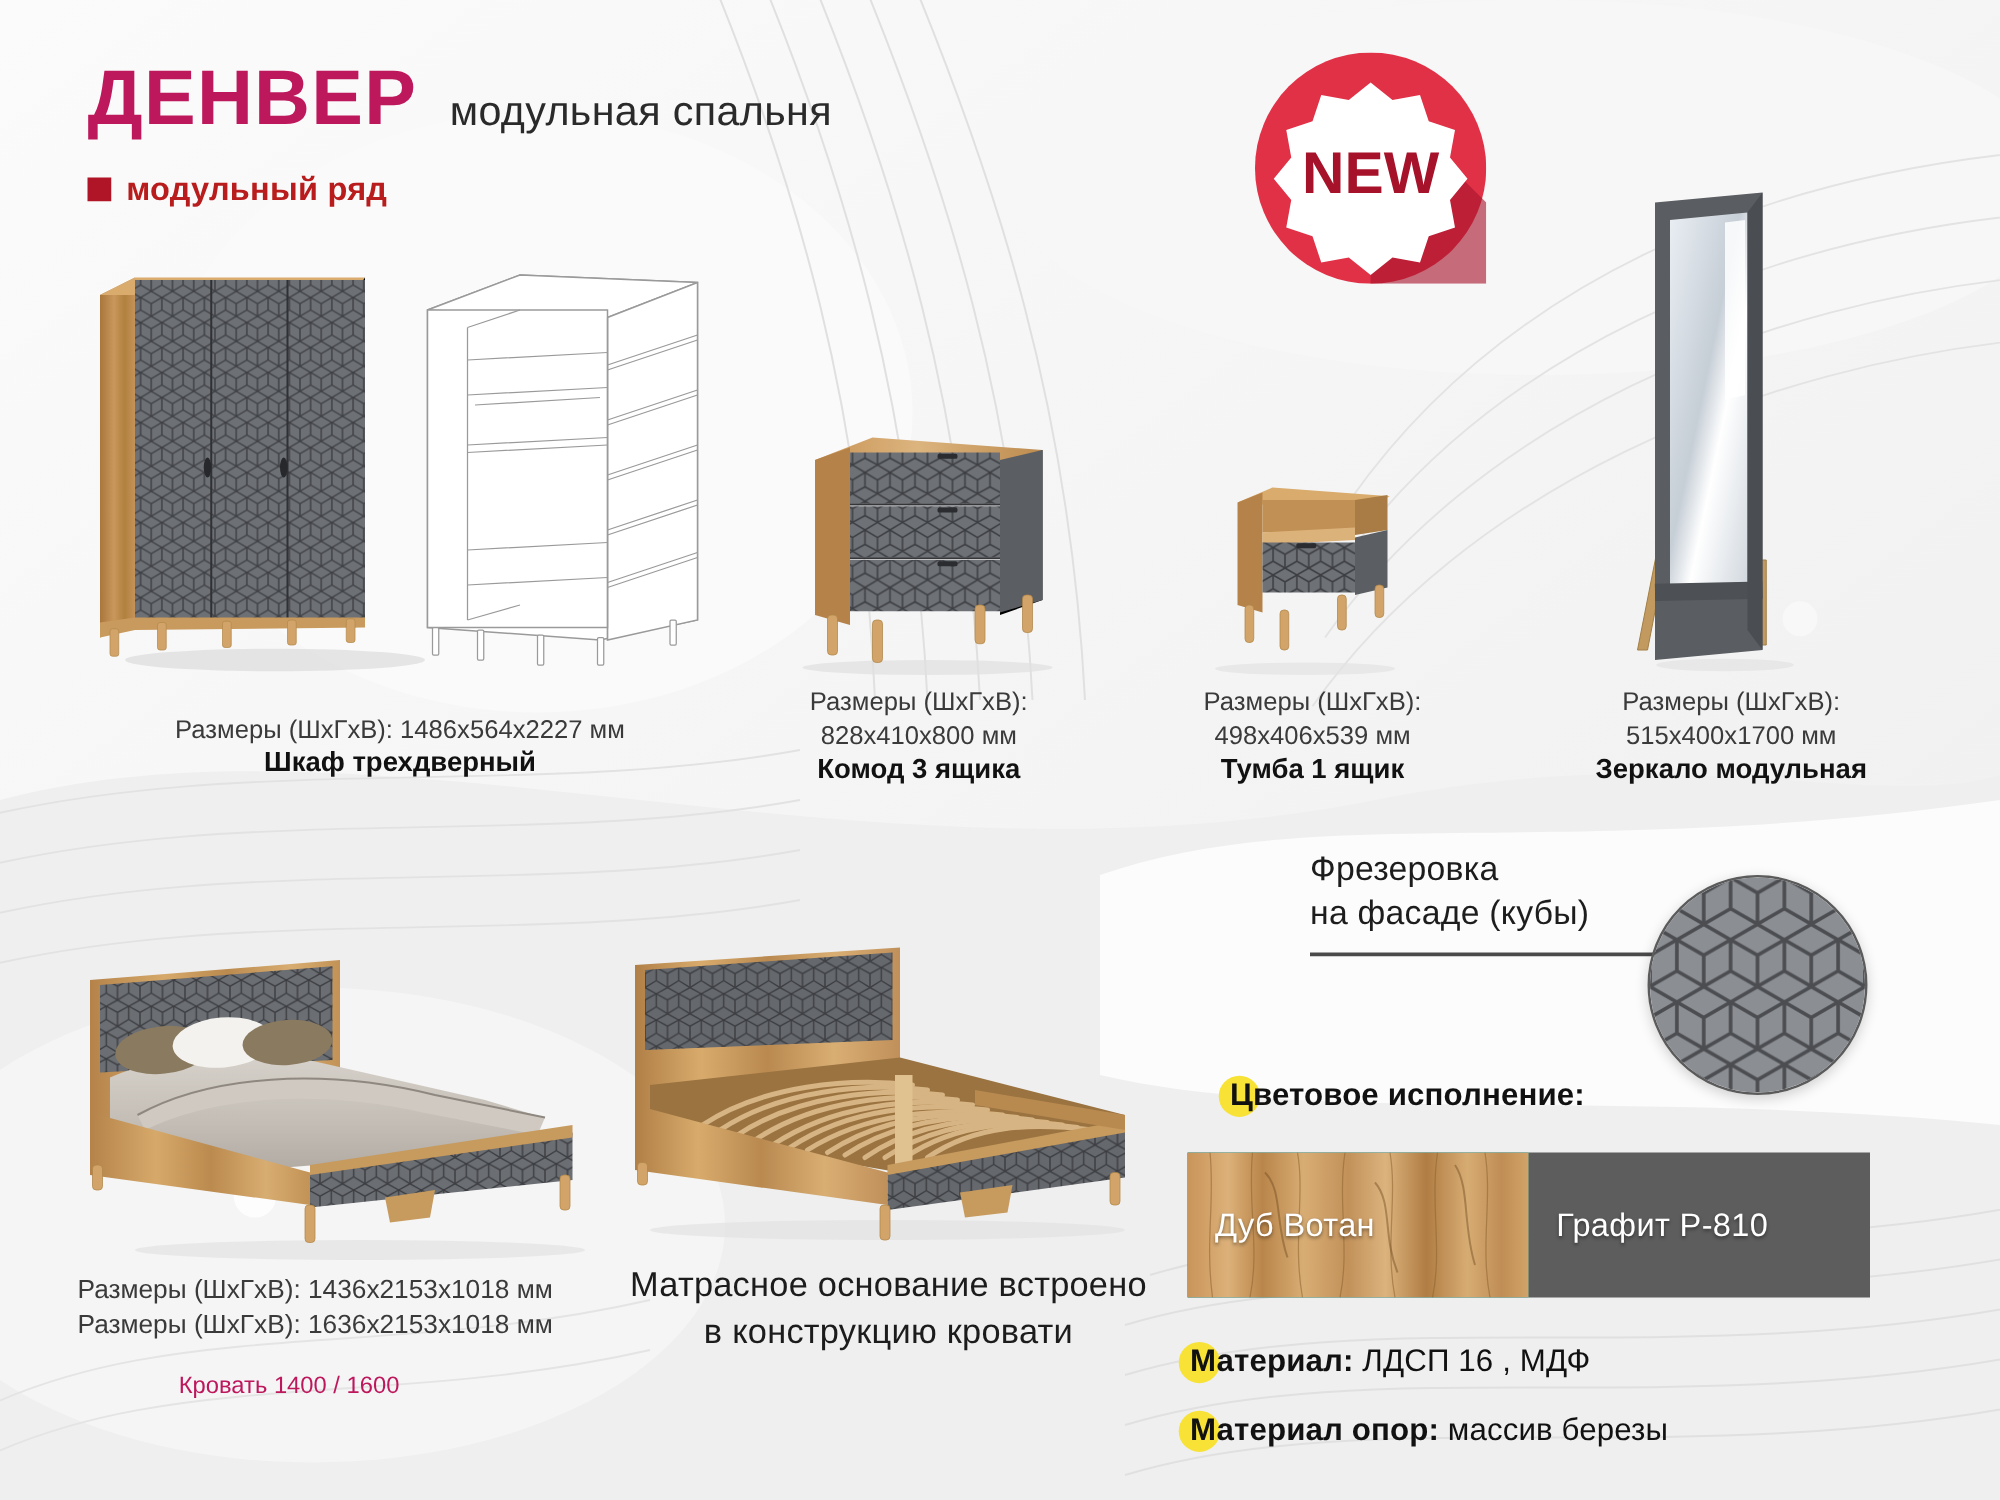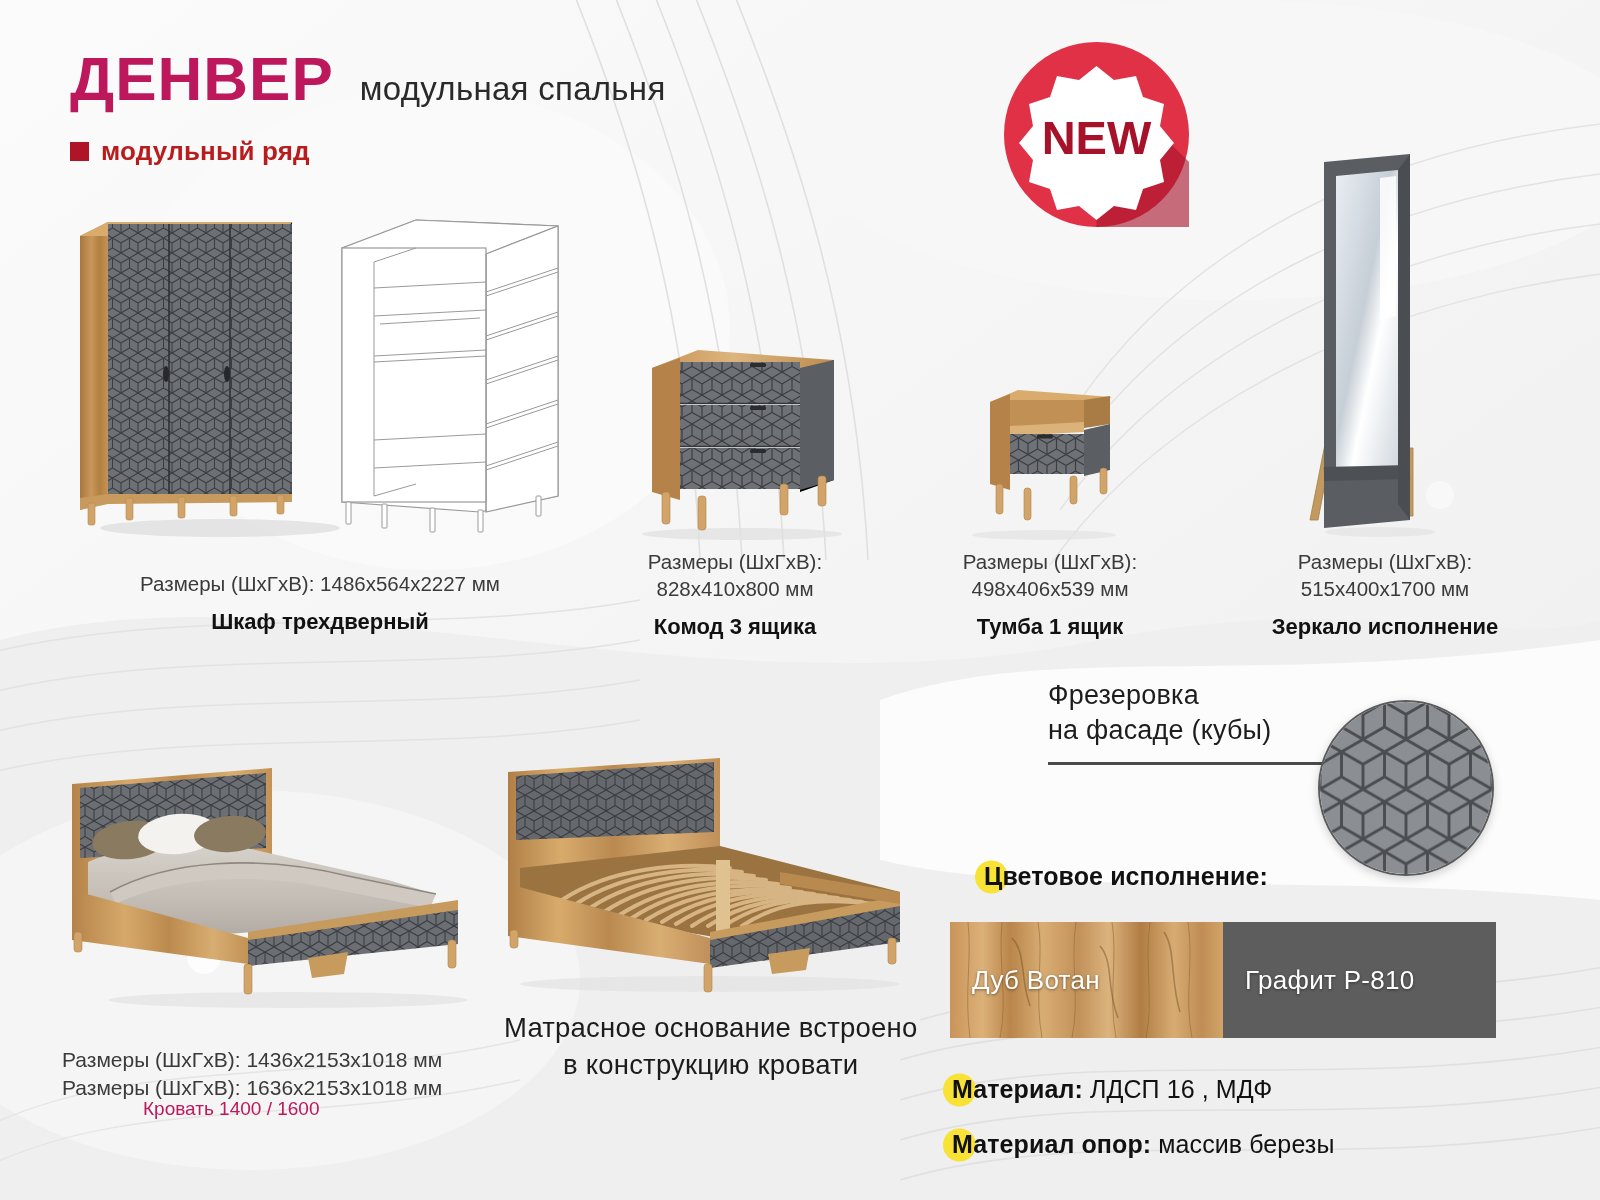--- a/index.html
+++ b/index.html
@@ -29,21 +29,21 @@
   .modrow .sq { width: 19px; height: 19px; background: #b01427; }
   .modrow .lbl { font-size: 26px; font-weight: 600; color: #b91c1c; letter-spacing: .2px; }
 
   
   .new-badge { position: absolute; left: 1004px; top: 42px; width: 185px; height: 185px; z-index: 6; }
 
   
   .prod { position: absolute; z-index: 3; }
   .caption { position: absolute; z-index: 4; text-align: center; }
   .cap-dim { font-size: 20.5px; color: #3a3a3a; line-height: 1.32; white-space: nowrap; }
-  .cap-name { font-size: 22px; font-weight: 700; color: #111; margin-top: 12px; white-space: nowrap; }
+  .cap-name { font-size: 22px; font-weight: 700; color: #111; white-space: nowrap; }
 
   
   .milling-txt {
     position: absolute; left: 1048px; top: 678px; z-index: 5;
     font-size: 27px; color: #1d1d1d; line-height: 1.28; letter-spacing: .2px;
   }
   .milling-rule {
     position: absolute; left: 1048px; top: 762px; width: 300px; height: 3px;
     background: #4a4a4a; z-index: 5;
   }
@@ -69,21 +69,21 @@
   }
   .sw { flex: 1; position: relative; display: flex; align-items: center; }
   .sw .sw-label {
     color: #fff; font-size: 26px; padding-left: 22px; letter-spacing: .3px;
     text-shadow: 0 1px 3px rgba(0,0,0,.45);
   }
   .sw-oak { background: #0f766e; }
   .sw-graphite { background: #5d5d5d; }
 
   
-  .bed-dims { position: absolute; left: 62px; top: 1018px; z-index: 5; margin-top: 28px; }
+  .bed-dims { position: absolute; left: 62px; top: 1018px; z-index: 5; }
   .bed-dims .cap-dim { font-size: 21px; text-align: left; }
   .bed-name {
     position: absolute; left: 143px; top: 1098px; z-index: 5;
     font-size: 19px; font-weight: 400; color: #be185d; white-space: nowrap;
   }
   .mattress-note {
     position: absolute; left: 504px; top: 1010px; z-index: 5;
     font-size: 27.5px; color: #1c1c1c; line-height: 1.33; letter-spacing: .2px;
   }
 </style>
@@ -381,21 +381,21 @@
 
 <div class="caption" style="left:915px;top:548px;width:270px;">
   <div class="cap-dim">Размеры (ШхГхВ):</div>
   <div class="cap-dim">498x406x539 мм</div>
   <div class="cap-name">Тумба 1 ящик</div>
 </div>
 
 <div class="caption" style="left:1230px;top:548px;width:310px;">
   <div class="cap-dim">Размеры (ШхГхВ):</div>
   <div class="cap-dim">515x400x1700 мм</div>
-  <div class="cap-name">Зеркало исполнение</div>
+  <div class="cap-name">Зеркало модульная</div>
 </div>
 
 <div class="prod" style="left:58px;top:742px;width:420px;height:268px;">
 <svg viewBox="0 0 420 268" xmlns="http://www.w3.org/2000/svg">
  <defs>
   <pattern id="cubesB1" width="18" height="21" patternUnits="userSpaceOnUse">
     <rect width="18" height="21" fill="#6b6e73"></rect>
     <g fill="none" stroke="#3a3c40" stroke-width="1.1">
       <path d="M9,0 L18,5 L18,16 L9,21 L0,16 L0,5 Z"></path>
       <path d="M9,0 L9,10.5 M9,10.5 L0,16 M9,10.5 L18,16"></path>

